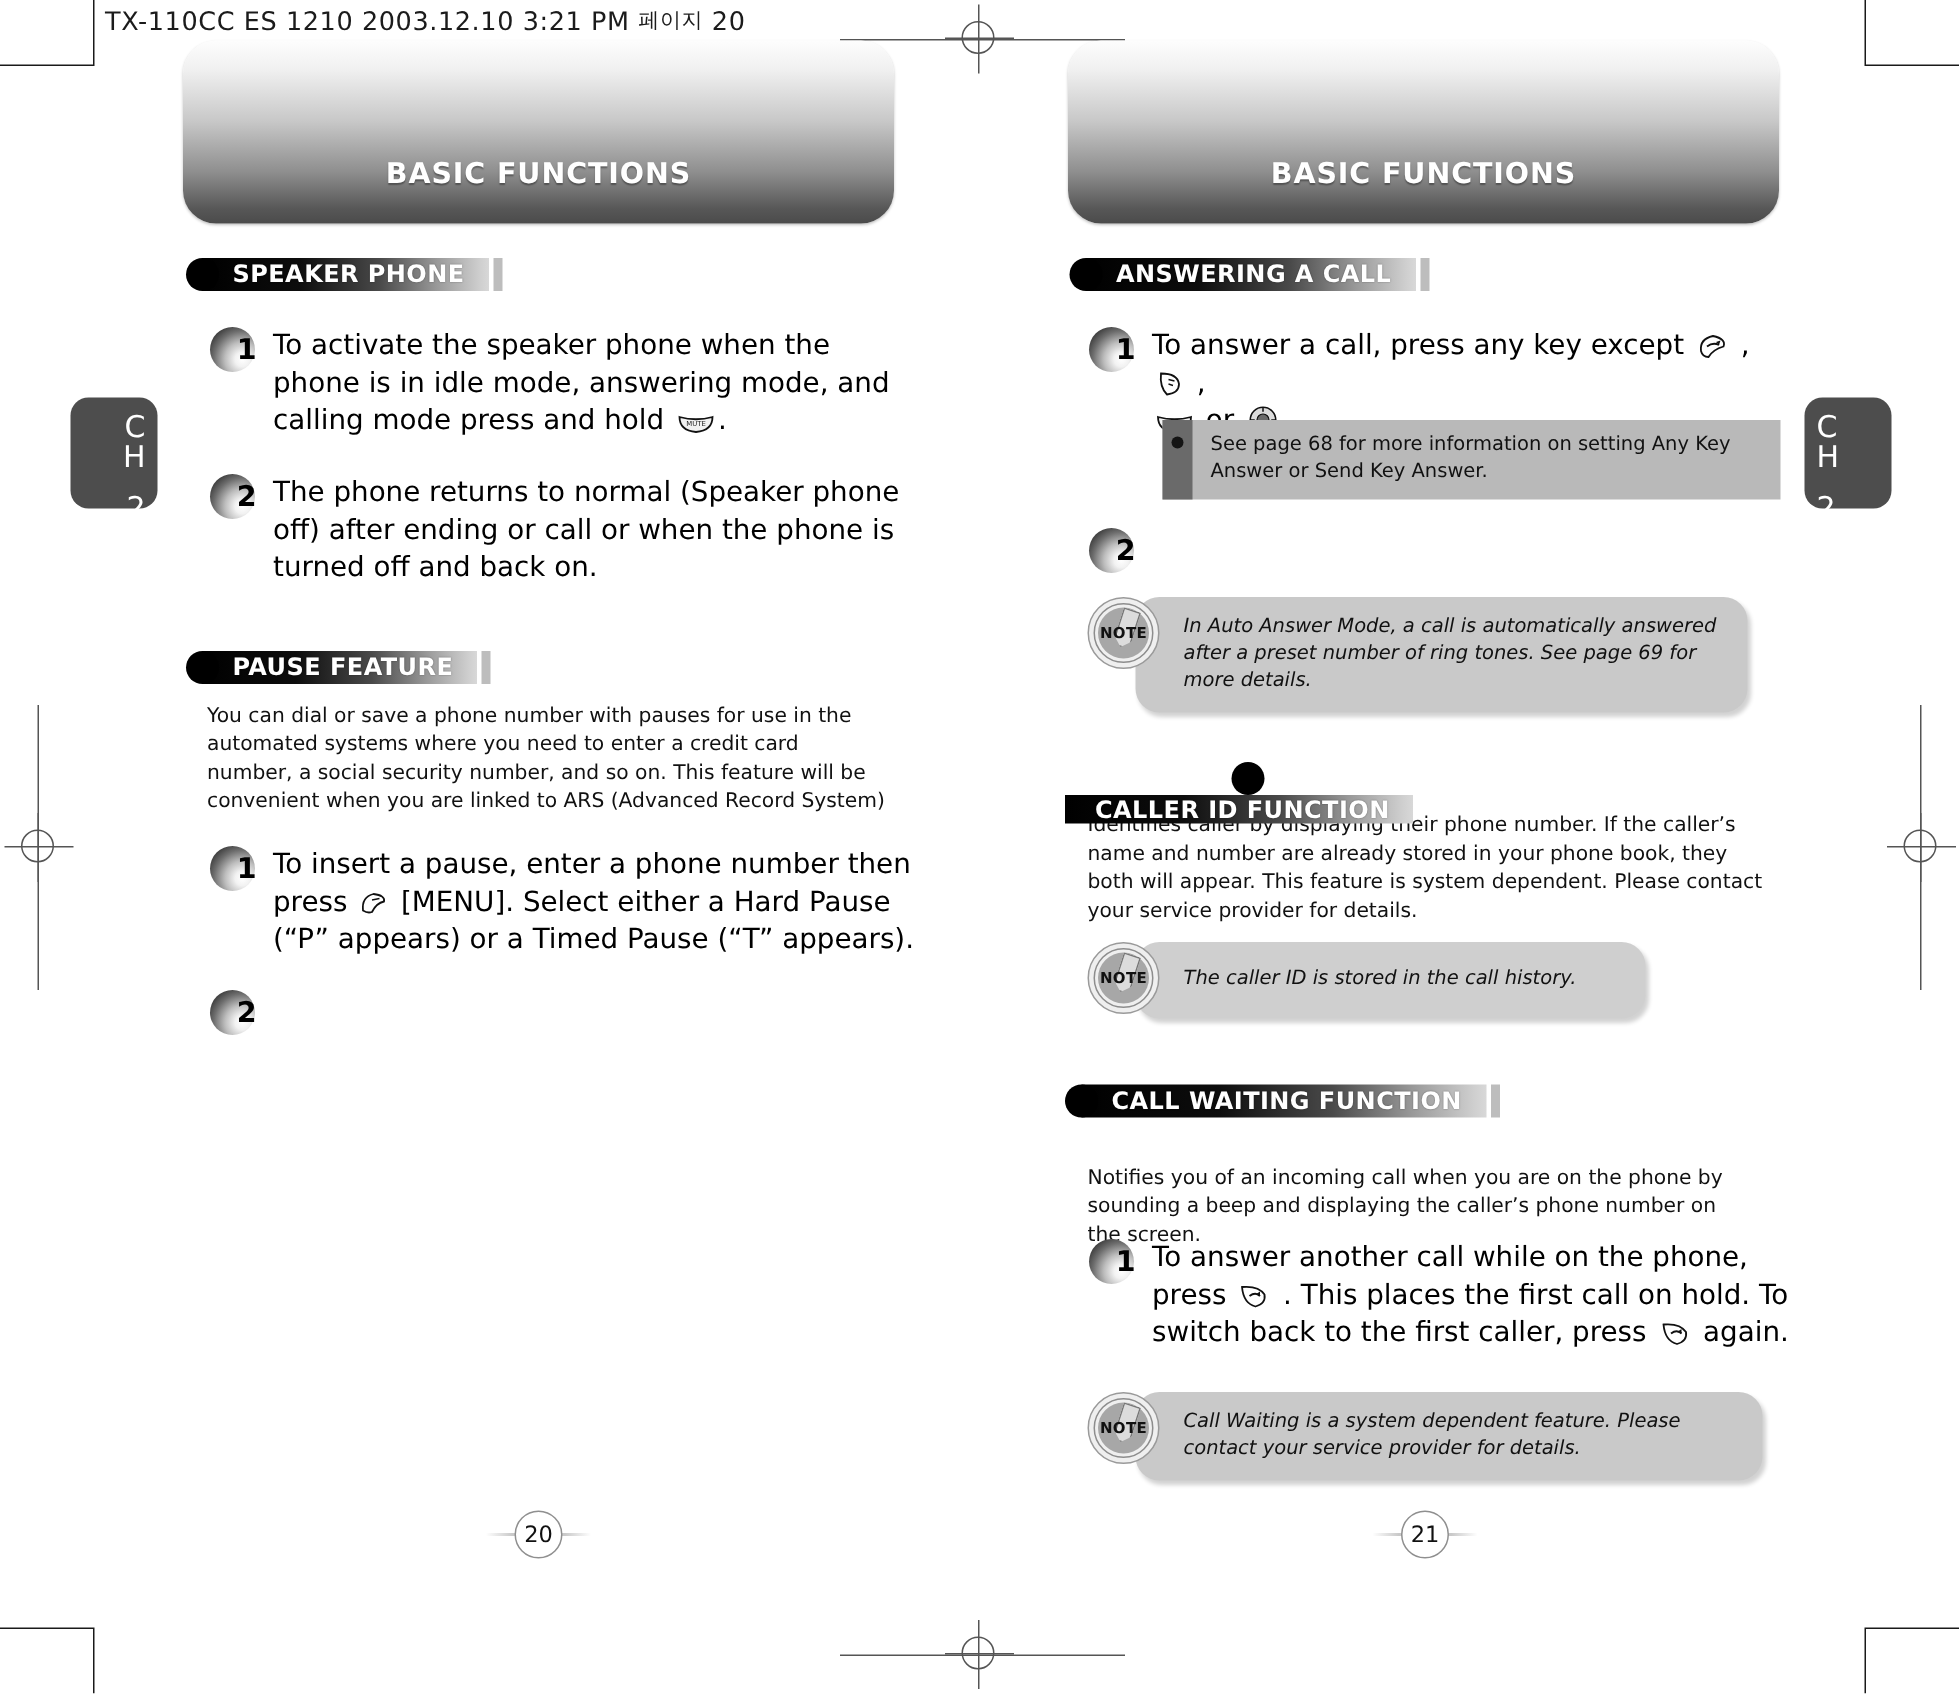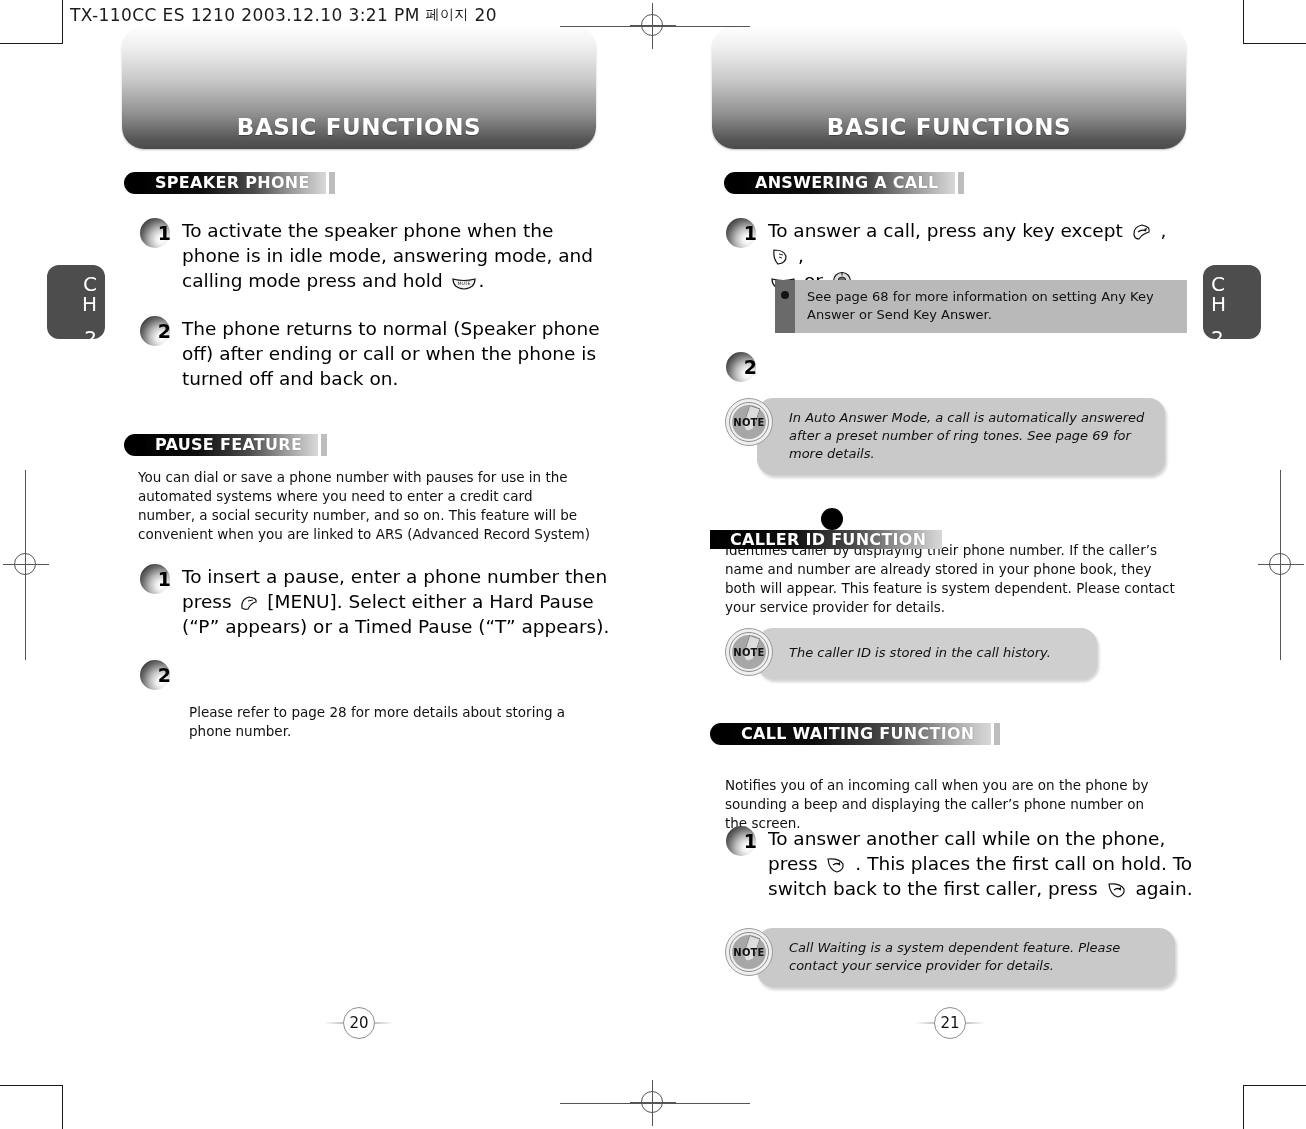--- a/index.html
+++ b/index.html
@@ -23,22 +23,22 @@
   
   .page{position:absolute;top:0;height:1129px;}
   .page.left{left:0;width:653px;}
   .page.right{left:653px;width:653px;}
 
   
   .banner{position:absolute;width:474px;height:122px;border-radius:22px;
      background:linear-gradient(180deg,#fdfdfd 0%,#f0f0f0 16%,#c8c8c8 44%,#8e8e8e 72%,#575757 92%,#4b4b4b 100%);
      display:flex;align-items:flex-end;justify-content:center;
      box-shadow:0 1px 2px rgba(0,0,0,.25);}
-  .banner span{color:#fff;font-size:23px;font-weight:bold;letter-spacing:.6px;
-     padding-bottom:9px;text-shadow:0 1px 1px rgba(0,0,0,.35);}
+  .banner span{color:#fff;font-size:19px;font-weight:bold;letter-spacing:.6px;
+     padding-bottom:22px;text-shadow:0 1px 1px rgba(0,0,0,.35);}
 
   
   .chtab{position:absolute;width:58px;height:74px;border-radius:12px;background:#4d4d4d;
      color:#fff;font-size:20px;line-height:20px;font-weight:400;padding:9px 8px;
      box-sizing:border-box;}
   .chtab .ch{letter-spacing:0;}
   .chtab .num{margin-top:14px;}
   .chtab.l{text-align:right;}
   .chtab.r{text-align:left;}
 
@@ -220,21 +220,20 @@
     </div>
   </div>
 
   <div class="step" style="left:140px;top:660px;width:480px;">
     <div class="ball">
       <div class="sphere"></div>
         <div class="n">2</div>
     </div>
   </div>
 
-  <div class="subnote" style="left:189px;top:703px;width:420px;">Please refer to page 28 for more details about storing a phone number.</div>
 
   <div class="pagenum" style="left:324px;top:1006px;">
     <div class="wing"></div>
     <div class="circ">
         <span>20</span>
       </div>
   </div>
 </div>
 
 <div class="page right">
@@ -242,21 +241,21 @@
   <div class="banner" style="left:59px;top:27px;">
     <span>BASIC FUNCTIONS</span>
   </div>
 
   <div class="chtab r" style="left:550px;top:265px;">
     <div class="ch">C</div>
     <div class="ch">H</div>
     <div class="num">2</div>
   </div>
 
-  <div class="sechead" style="left:71px;top:171px;align-items:center;">
+  <div class="sechead" style="left:60px;top:171px;align-items:center;">
     <div class="dot"></div>
     <div class="bar">
         <span>ANSWERING A CALL</span>
       </div>
     <div class="tick"></div>
   </div>
 
   <div class="step" style="left:73px;top:218px;width:470px;">
     <div class="ball">
       <div class="sphere"></div>

